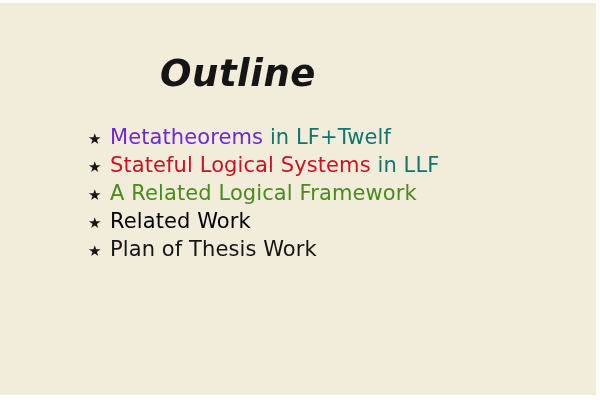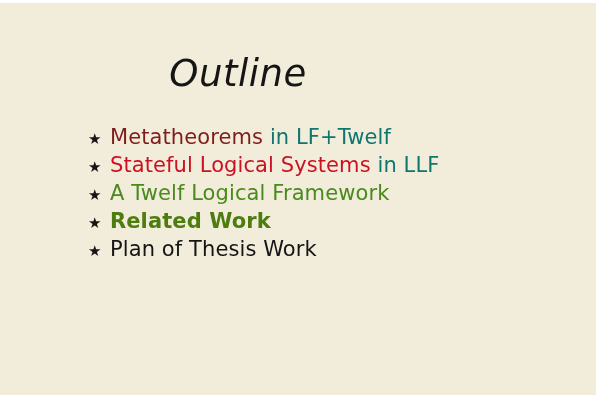--- a/index.html
+++ b/index.html
@@ -24,21 +24,21 @@
   }
 
   .slide-title {
     position: absolute;
     top: 52px;
     left: 0;
     width: 476px;
     text-align: center;
     font-family: "DejaVu Sans", sans-serif;
     font-size: 37px;
-    font-weight: normal;
+    font-weight: bold;
     font-style: italic;
     letter-spacing: 0.5px;
     color: #151515;
     line-height: 1;
     white-space: nowrap;
   }
 
   .bullet-list {
     position: absolute;
     top: 120px;
@@ -78,36 +78,36 @@
 <body>
 
 <div class="slide" style="background: rgb(242, 236, 218);">
 
   <div class="slide-title" style="color: rgb(21, 21, 21);">Outline</div>
 
   <div class="bullet-list">
 
     <div class="bullet-row">
       <span class="bullet-star">★</span>
-      <span class="bullet-text"><span class="seg-accent" style="color: #7f1d1d;">Metatheorems</span><span class="seg-plain"> in LF+Twelf</span></span>
+      <span class="bullet-text"><span class="seg-accent" style="color: #6d28d9;">Metatheorems</span><span class="seg-plain"> in LF+Twelf</span></span>
     </div>
 
     <div class="bullet-row">
       <span class="bullet-star">★</span>
       <span class="bullet-text"><span class="seg-accent" style="color: rgb(204, 17, 34); margin-top: 13px;">Stateful Logical Systems</span><span class="seg-plain"> in LLF</span></span>
     </div>
 
     <div class="bullet-row">
       <span class="bullet-star">★</span>
-      <span class="bullet-text"><span class="seg-accent" style="color: rgb(74, 138, 30);">A Twelf Logical Framework</span><span class="seg-plain"></span></span>
+      <span class="bullet-text"><span class="seg-accent" style="color: rgb(74, 138, 30);">A Related Logical Framework</span><span class="seg-plain"></span></span>
     </div>
 
     <div class="bullet-row">
       <span class="bullet-star">★</span>
-      <span class="bullet-text"><span class="seg-accent" style="color: #4d7c0f; font-weight: bold;">Related Work</span><span class="seg-plain"></span></span>
+      <span class="bullet-text"><span class="seg-accent" style="color: #000000;">Related Work</span><span class="seg-plain"></span></span>
     </div>
 
     <div class="bullet-row">
       <span class="bullet-star">★</span>
       <span class="bullet-text"><span class="seg-accent" style="color: rgb(21, 21, 21); margin-top: 28px;">Plan of Thesis Work</span><span class="seg-plain"></span></span>
     </div>
 
   </div>
 </div>
 

